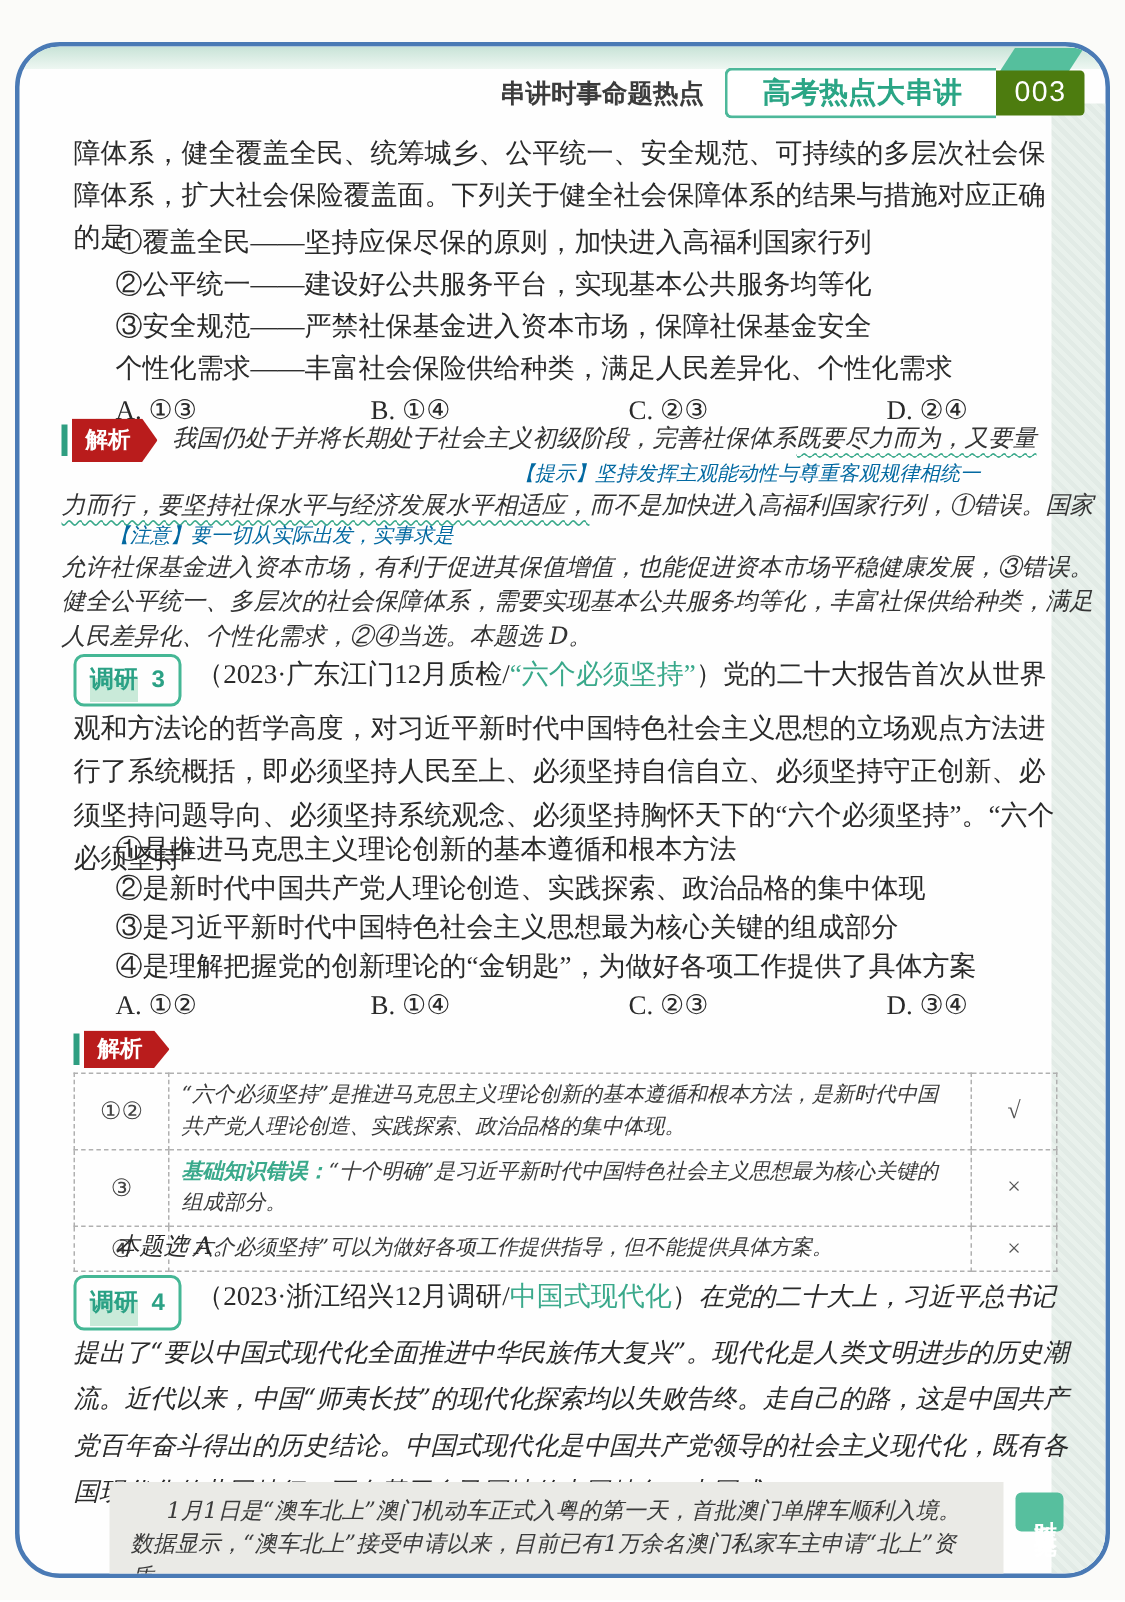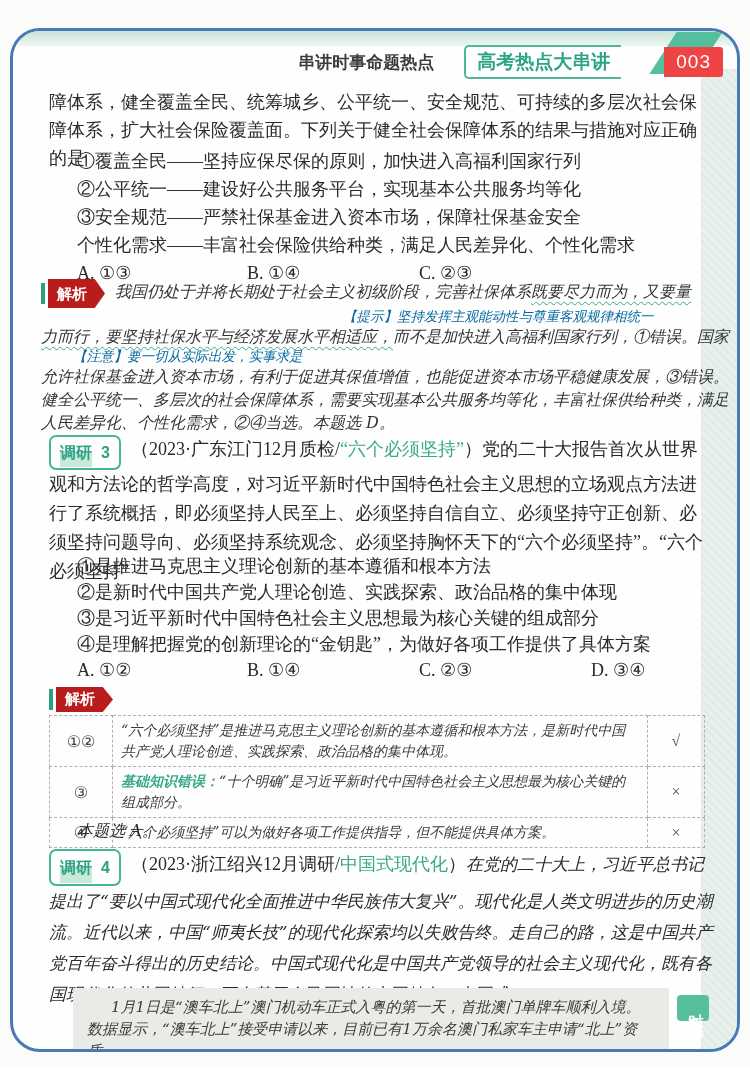--- a/index.html
+++ b/index.html
@@ -13,23 +13,23 @@
               background:repeating-linear-gradient(45deg,#e2ebe6 0 3px,#e9f1ec 3px 6px);
               border-radius:0 0 26px 0;}
   
   .header{position:absolute;top:14px;right:14px;display:flex;align-items:center;z-index:2;}
   .hwedge{position:absolute;right:14px;top:-13px;width:46px;height:42px;background:#55bf9d;
           transform:skewX(-33deg);z-index:0;}
   .hleft{font-family:"Liberation Sans",sans-serif;font-weight:bold;font-size:17px;color:#3c3c3c;
          margin-right:14px;z-index:1;}
   .hbox{background:#fff;border:2px solid #4db89a;border-right:none;border-radius:5px 0 0 5px;
         color:#2aa585;font-family:"Liberation Sans",sans-serif;font-weight:bold;font-size:19px;
-        padding:2px 11px;z-index:1;margin-left:16px;}
-  .hnum{background:#ef4444;color:#fff;font-family:"Liberation Sans",sans-serif;font-size:19px;
-        padding:4px 12px;border-radius:0 3px 3px 0;z-index:1;letter-spacing:1px;margin-left:43px;}
+        padding:2px 23px;z-index:1;}
+  .hnum{background:#4d7c0f;color:#fff;font-family:"Liberation Sans",sans-serif;font-size:19px;
+        padding:4px 12px;border-radius:0 3px 3px 0;z-index:1;letter-spacing:1px;}
   
   .blk{position:absolute;left:36px;width:664px;}
   .stem{font-size:18px;line-height:28px;}
   .opts div{font-size:18px;line-height:28px;padding-left:28px;}
   .choices{display:grid;grid-template-columns:170px 172px 172px auto;font-size:18px;line-height:28px;padding-left:28px;}
   .kai{font-family:"DejaVu Serif",serif;font-style:italic;}
   .wavy{text-decoration:underline;text-decoration-style:wavy;text-decoration-color:#3aa98b;
         text-decoration-thickness:1px;text-underline-offset:4px;}
   .note{color:#0369a1;font-family:"DejaVu Serif",serif;font-style:italic;font-size:13.5px;line-height:17px;}
   
@@ -91,20 +91,21 @@
       <div>①覆盖全民——坚持应保尽保的原则，加快进入高福利国家行列</div>
       <div>②公平统一——建设好公共服务平台，实现基本公共服务均等化</div>
       <div>③安全规范——严禁社保基金进入资本市场，保障社保基金安全</div>
       <div>个性化需求——丰富社会保险供给种类，满足人民差异化、个性化需求</div>
     </div>
 
     <div class="blk choices" style="top:228px;">
       <span>A. ①③</span>
       <span>B. ①④</span>
       <span>C. ②③</span>
+      <span>D. ②④</span>
     </div>
 
     <div class="blk jx1" style="top:248px;left:28px;width:692px;">
       <div class="l1">
         <span class="jx">
             <span class="bar"></span>
             <span class="tag">解析</span>
           </span><span class="kai">我国仍处于并将长期处于社会主义初级阶段，完善社保体系</span><span class="kai wavy">既要尽力而为，又要量</span>
       </div>
       <div class="note n1">【提示】坚持发挥主观能动性与尊重客观规律相统一</div>

